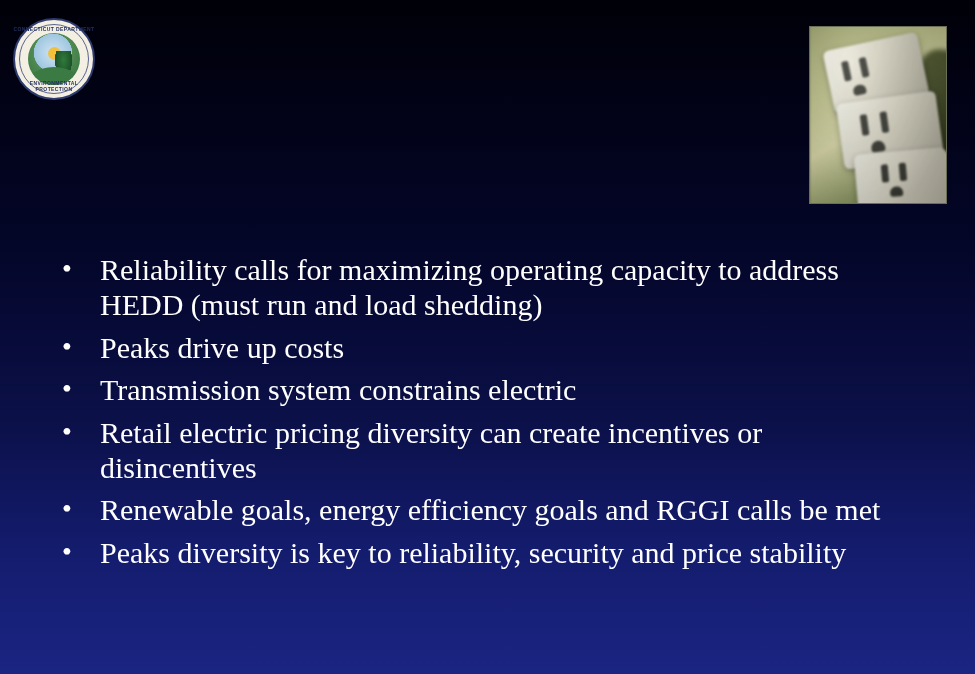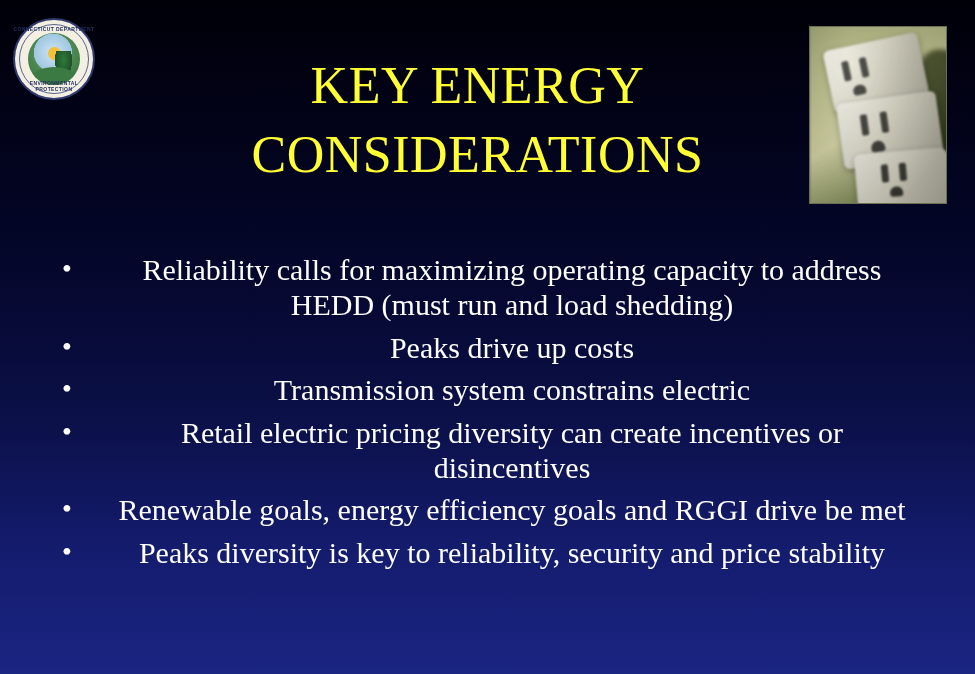--- a/index.html
+++ b/index.html
@@ -171,44 +171,39 @@
     flex: 0 0 auto;
     width: 38px;
     text-align: left;
     font-size: 28px;
     line-height: 1.22;
     color: #ffffff;
   }
   .bullet-text {
     flex: 1 1 auto;
     color: #ffffff;
-    text-align: center;
   }
 </style>
 </head>
 <body>
 
 <div class="slide">
 
   <div class="logo">
     <div class="seal-outer"></div>
     <div class="seal-ring"></div>
     <div class="seal-inner">
       <div class="sun"></div>
       <div class="tree"></div>
       <div class="hill"></div>
     </div>
     <div class="txt-top">CONNECTICUT DEPARTMENT</div>
     <div class="txt-bot">ENVIRONMENTAL PROTECTION</div>
   </div>
 
-  <div class="title">
-    <div>KEY ENERGY</div>
-    <div>CONSIDERATIONS</div>
-  </div>
 
   <div class="photo">
     <div class="cord"></div>
     <div class="outlet o1">
       <div class="slot" style="left:16px; top:14px; width:7px; height:20px;"></div>
       <div class="slot" style="left:34px; top:14px; width:7px; height:20px;"></div>
       <div class="slot" style="left:22px; top:40px; width:13px; height:10px; border-radius:6px 6px 3px 3px;"></div>
     </div>
     <div class="outlet o2">
       <div class="slot" style="left:22px; top:14px; width:7px; height:21px;"></div>
@@ -235,21 +230,21 @@
     <div class="bullet-row">
       <span class="bullet-mark">•</span>
       <span class="bullet-text">Transmission system constrains electric</span>
     </div>
     <div class="bullet-row">
       <span class="bullet-mark">•</span>
       <span class="bullet-text">Retail electric pricing diversity can create incentives or disincentives</span>
     </div>
     <div class="bullet-row">
       <span class="bullet-mark">•</span>
-      <span class="bullet-text">Renewable goals, energy efficiency goals and RGGI drive be met</span>
+      <span class="bullet-text">Renewable goals, energy efficiency goals and RGGI calls be met</span>
     </div>
     <div class="bullet-row">
       <span class="bullet-mark">•</span>
       <span class="bullet-text">Peaks diversity is key to reliability, security and price stability</span>
     </div>
   </div>
 
 </div>
 
 </body></html>

